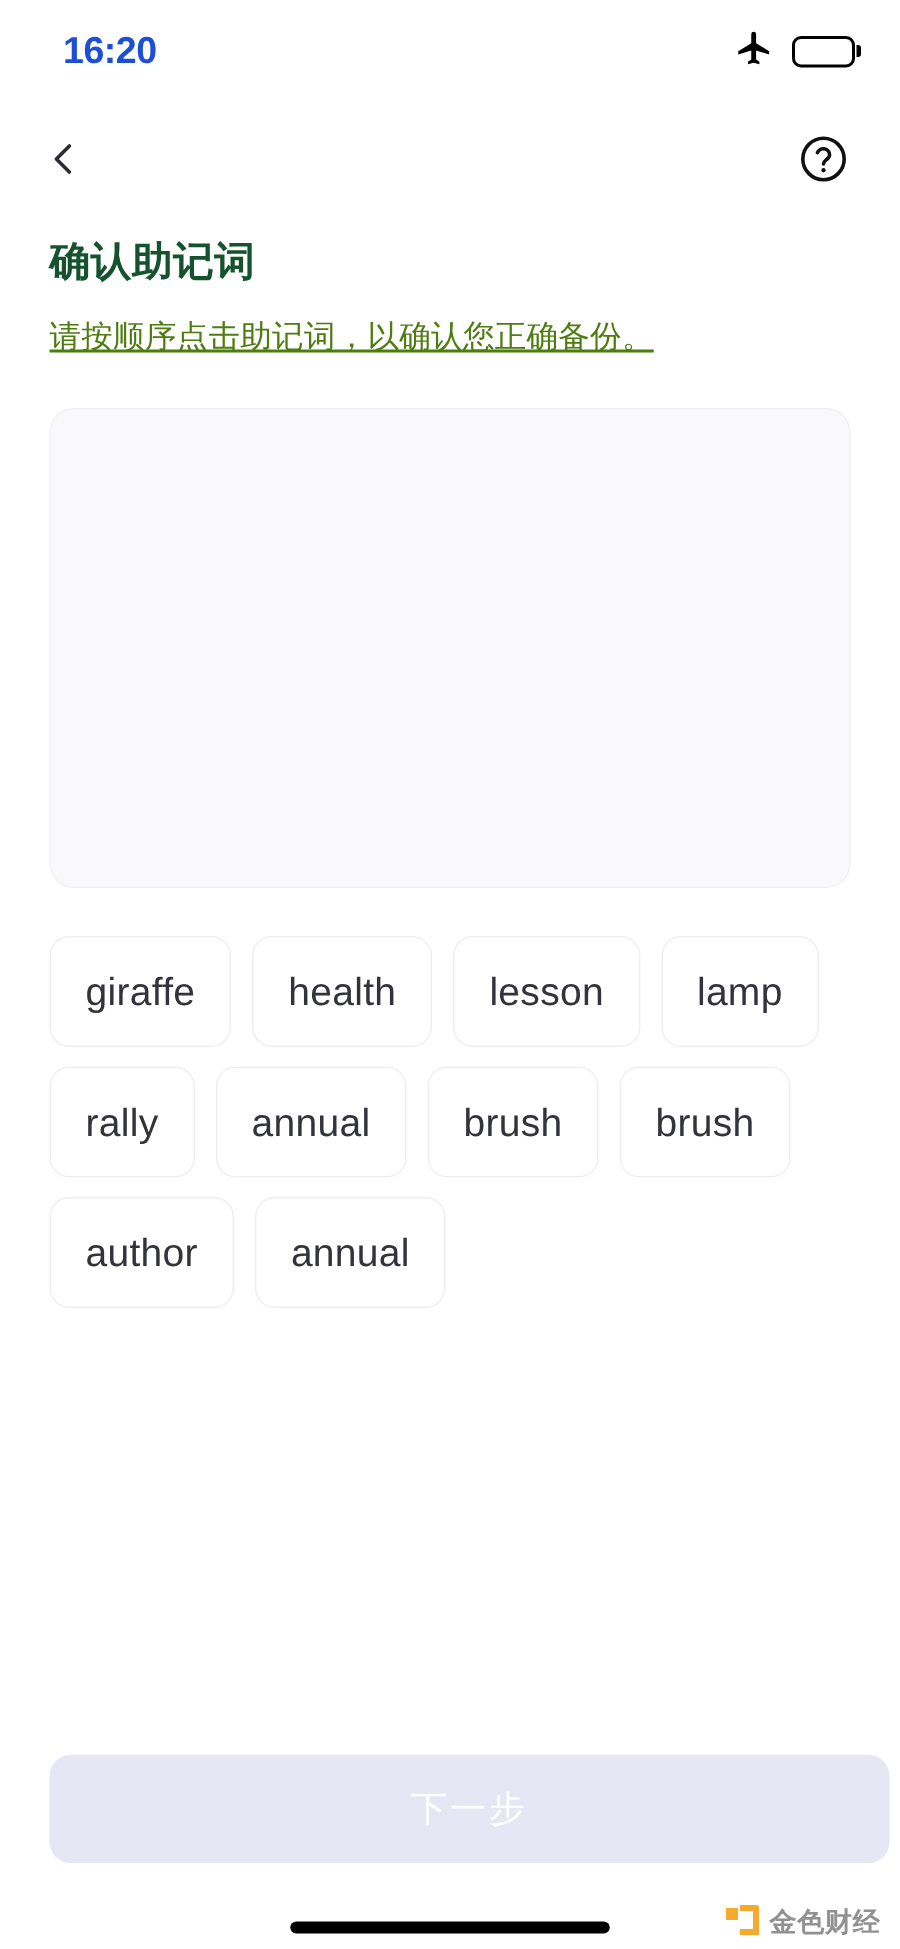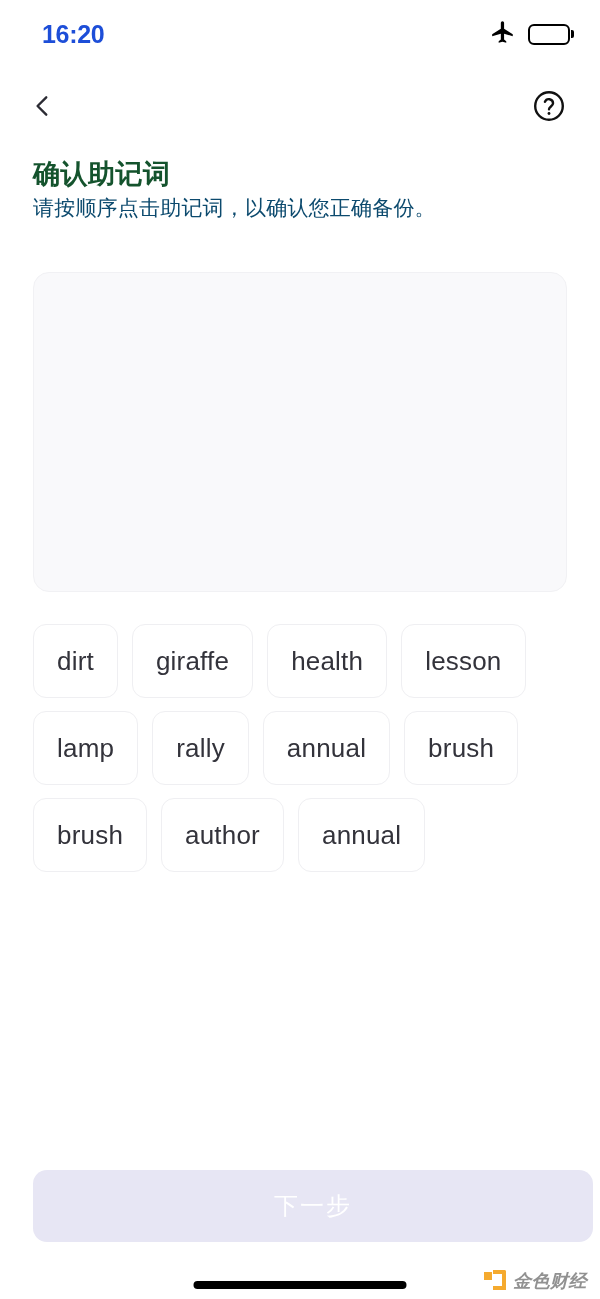--- a/index.html
+++ b/index.html
@@ -98,25 +98,26 @@
     width: 540px;
   }
   .page-title {
     font-size: 27px;
     font-weight: bold;
     color: #14532d;
     letter-spacing: 0.5px;
     line-height: 1.25;
   }
   .page-subtitle {
-    margin-top: 2px;
+    margin-top: 19px;
     font-size: 21px;
-    color: #0c4a6e;
+    color: #4d7c0f;
     letter-spacing: 0.2px;
     line-height: 1.35;
+    text-decoration: underline;
   }
 
   
   .drop-zone {
     position: absolute;
     top: 272px; left: 33px;
     width: 534px;
     height: 320px;
     background: #f9f9fb;
     border: 1px solid #f1f1f4;
@@ -203,21 +204,20 @@
     width: 13px; height: 20px;
     border: 4px solid #f5a623;
     border-left: none;
     border-top-right-radius: 2px;
   }
   .wm-text {
     font-size: 18px;
     font-weight: bold;
     color: #8c8c8c;
     letter-spacing: 0.5px;
-    font-style: italic;
   }
 </style>
 </head>
 <body>
 
 <div id="phone">
 
   <div class="status-bar">
     <div class="status-time">16:20</div>
     <div class="status-right">
@@ -252,21 +252,20 @@
   </div>
 
   <div class="heading-block">
     <div class="page-title">确认助记词</div>
     <div class="page-subtitle">请按顺序点击助记词，以确认您正确备份。</div>
   </div>
 
   <div class="drop-zone"></div>
 
   <div class="word-pool">
-      <div class="word-chip">dirt</div>
       <div class="word-chip">giraffe</div>
       <div class="word-chip">health</div>
       <div class="word-chip">lesson</div>
       <div class="word-chip">lamp</div>
       <div class="word-chip">rally</div>
       <div class="word-chip">annual</div>
       <div class="word-chip">brush</div>
       <div class="word-chip">brush</div>
       <div class="word-chip">author</div>
       <div class="word-chip">annual</div>

